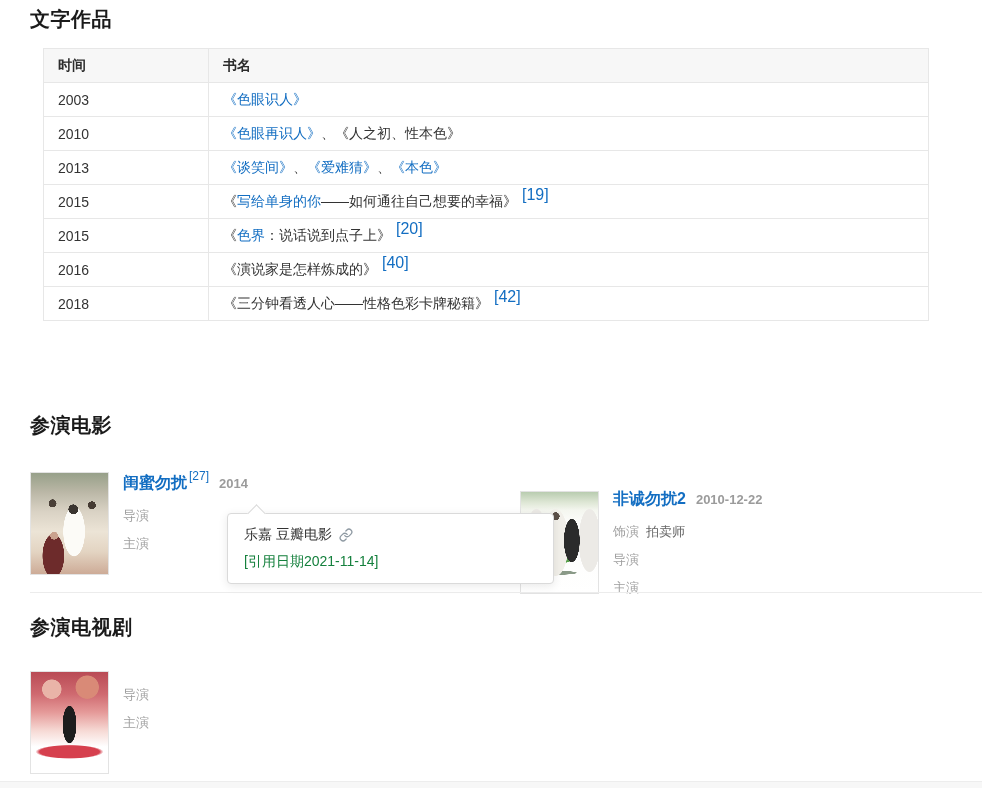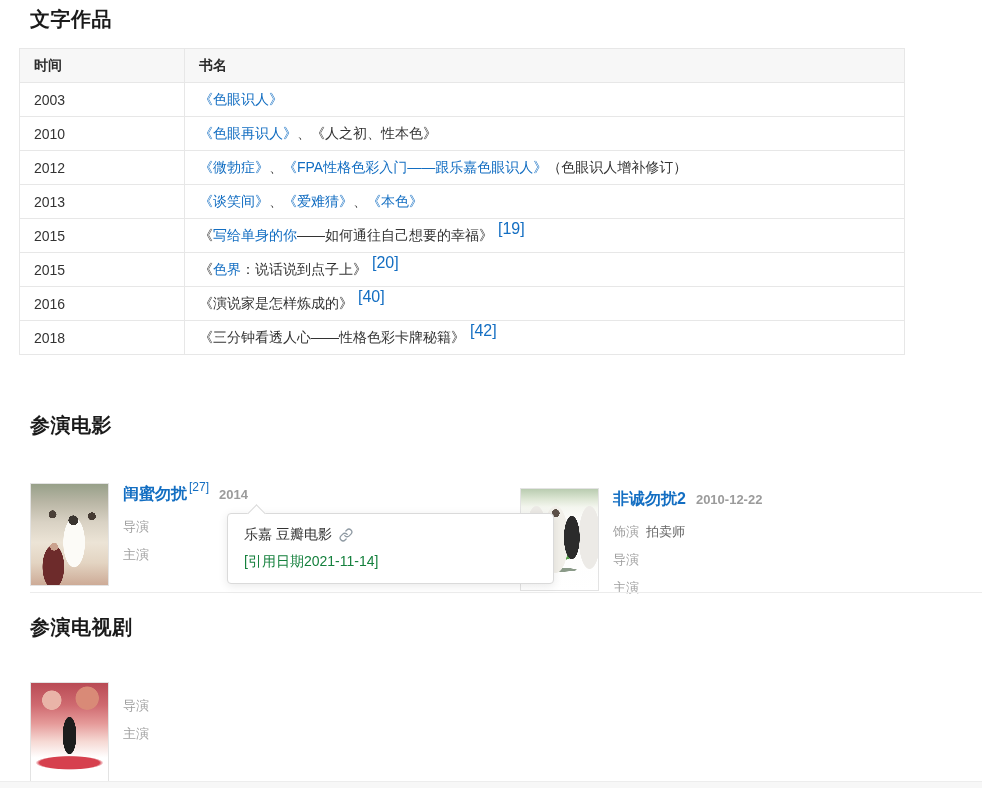--- a/index.html
+++ b/index.html
@@ -13,41 +13,41 @@
   .section-title {
     position:absolute; left:30px;
     font-size:20px; font-weight:600; color:#1a1a1a; letter-spacing:.5px;
   }
   #works-title  { top:6px; }
   #movies-title { top:412px; }
   #tv-title     { top:614px; }
 
   
   #works-table {
-    position:absolute; left:19px; top:48px; width:886px;
+    position:absolute; left:43px; top:48px; width:886px;
     border-collapse:collapse; table-layout:fixed;
   }
   #works-table th, #works-table td {
     border:1px solid #e7e7e7; text-align:left;
     font-size:14px; height:34px; padding:0 10px 0 14px;
   }
   #works-table th { background:#f7f7f7; font-weight:700; color:#2c2c2c; }
   #works-table td { color:#333; font-weight:400; }
   .col-year { width:165px; }
   .seg-link  { color:#136ec2; cursor:pointer; }
   .seg-plain { color:#333; }
   sup.seg-ref {
     color:#136ec2; font-size:16px; margin-left:5px;
     line-height:0; cursor:pointer;
   }
 
   
-  .media-item { position:absolute; display:flex;margin-top:11px; }
+  .media-item { position:absolute; display:flex; }
   #movie-item-1 { left:30px;  top:472px; }
-  #movie-item-2 { left:520px; top:477px; }
+  #movie-item-2 { left:520px; top:488px;align-items:center; }
   #tv-item-1    { left:30px;  top:671px; }
   .media-poster {
     width:79px; height:103px; flex:none;
     border:1px solid #e3e3e3; cursor:pointer;
   }
   .media-info { margin-left:14px; padding-top:1px; }
   .media-title-line { display:flex; align-items:flex-start; white-space:nowrap; }
   .media-name { font-size:16px; font-weight:700; color:#136ec2; line-height:20px; cursor:pointer; }
   sup.media-ref { font-size:12px; color:#136ec2; line-height:0; margin-left:2px; position:relative; top:3px; cursor:pointer; }
   .media-date { font-size:13px; font-weight:700; color:#9b9b9b; margin-left:10px; position:relative; top:3px; }
@@ -134,24 +134,20 @@
     <tbody id="works-tbody">
         <tr>
           <td>2003</td>
           <td><span class="seg-link">《色眼识人》</span></td>
         </tr>
         <tr>
           <td>2010</td>
           <td><span class="seg-link">《色眼再识人》</span><span class="seg-plain">、</span><span class="seg-plain">《人之初、性本色》</span></td>
         </tr>
         <tr>
-          <td>2012</td>
-          <td><span class="seg-link">《微勃症》</span><span class="seg-plain">、</span><span class="seg-link">《FPA性格色彩入门——跟乐嘉色眼识人》</span><span class="seg-plain">（色眼识人增补修订）</span></td>
-        </tr>
-        <tr>
           <td>2013</td>
           <td><span class="seg-link">《谈笑间》</span><span class="seg-plain">、</span><span class="seg-link">《爱难猜》</span><span class="seg-plain">、</span><span class="seg-link">《本色》</span></td>
         </tr>
         <tr>
           <td>2015</td>
           <td><span class="seg-plain">《</span><span class="seg-link">写给单身的你</span><span class="seg-plain">——如何通往自己想要的幸福》</span><sup class="seg-ref">[19]</sup></td>
         </tr>
         <tr>
           <td>2015</td>
           <td><span class="seg-plain">《</span><span class="seg-link">色界</span><span class="seg-plain">：说话说到点子上》</span><sup class="seg-ref">[20]</sup></td>

